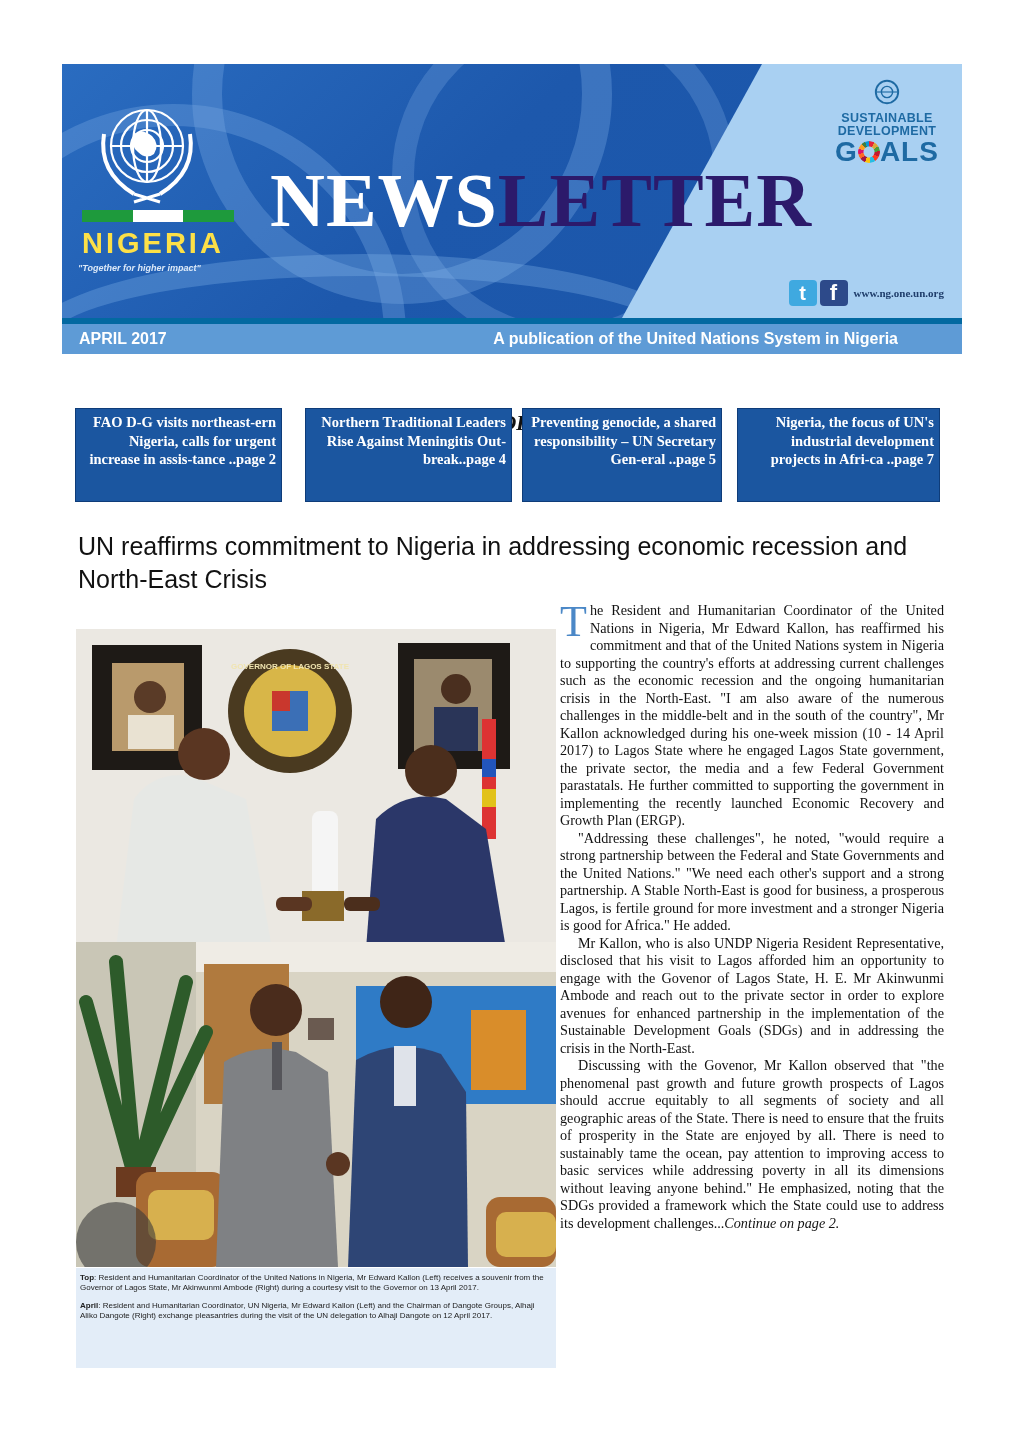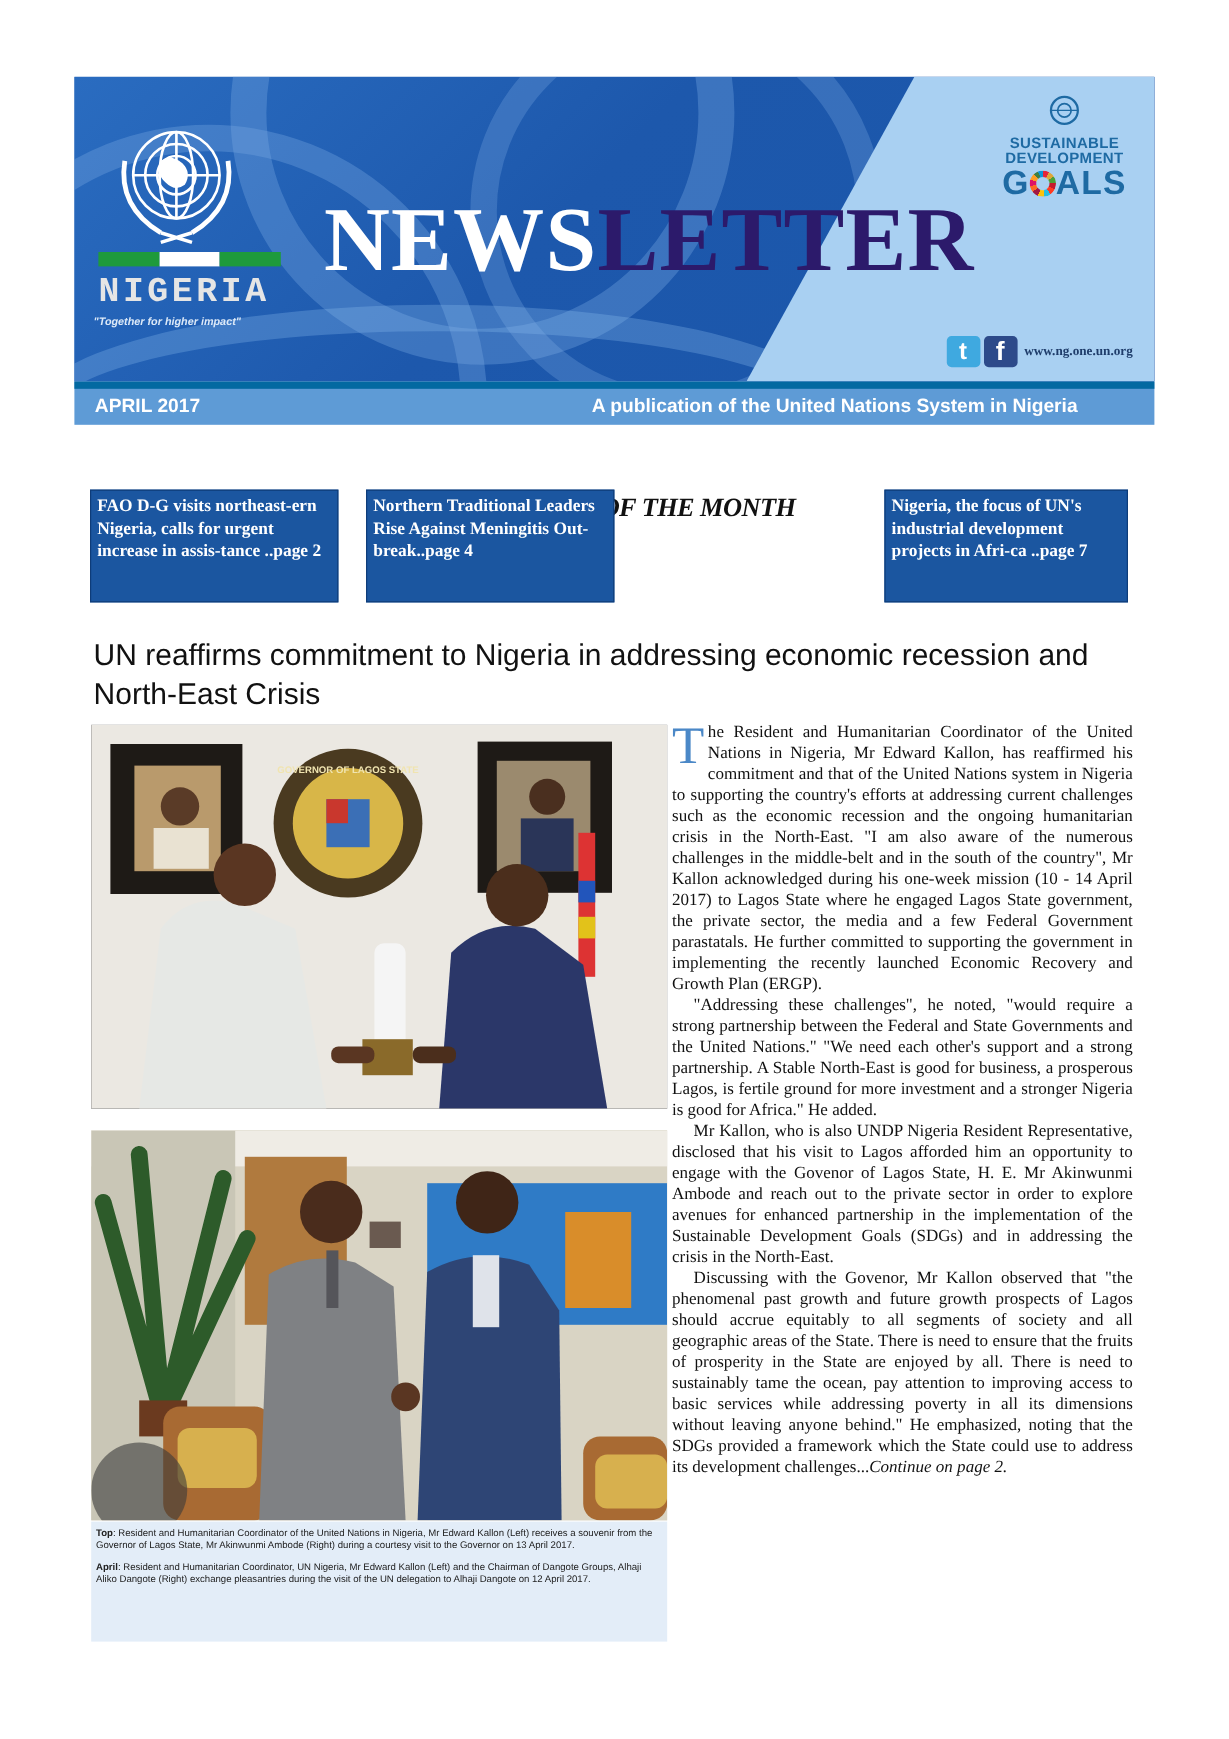--- a/index.html
+++ b/index.html
@@ -13,21 +13,21 @@
   .banner .swirl { position:absolute; border-radius:50%; border:22px solid rgba(120,170,225,0.35); }
   .sw1 { left:-120px; top:40px; width:420px; height:420px; }
   .sw2 { left:130px; top:-180px; width:360px; height:360px; border-width:30px !important; }
   .sw3 { left:330px; top:-60px; width:300px; height:300px; border-color:rgba(140,185,235,0.25) !important; }
   .sw4 { left:-40px; top:190px; width:640px; height:140px; border-color:rgba(140,190,240,0.3) !important; }
 
   .un-emblem { position:absolute; left:20px; top:30px; width:130px; height:120px; }
   .flag-bar { position:absolute; left:20px; top:146px; width:152px; height:12px; display:flex; }
   .flag-bar span { flex:1; }
   .flag-bar .g { background:#1e9a3c; } .flag-bar .w { background:#ffffff; }
-  .nigeria-word { position:absolute; left:20px; top:163px; color:#e5e5e5; font-family:Liberation Mono, monospace; font-weight:bold; font-size:29px; letter-spacing:3px; }
+  .nigeria-word { position:absolute; left:20px; top:163px; color:#fde047; font-family:Liberation Sans, sans-serif; font-weight:bold; font-size:29px; letter-spacing:3px; }
   .tagline { position:absolute; left:16px; top:199px; color:#dce9f8; font-family:"Liberation Sans",sans-serif; font-style:italic; font-weight:bold; font-size:9px; }
 
   .title-news { position:absolute; left:208px; top:98px; font-family:"Liberation Serif",serif; font-weight:bold; font-size:76px; letter-spacing:1px; color:#ffffff; line-height:1; }
   .title-letter { color:#2c1a6b; }
 
   .sdg { position:absolute; right:20px; top:14px; width:110px; text-align:center; font-family:"Liberation Sans",sans-serif; font-weight:bold; color:#1e6aa3; }
   .sdg .un-mini { width:28px; height:28px; margin:0 auto 2px; }
   .sdg .l1, .sdg .l2 { font-size:12.5px; line-height:13px; letter-spacing:0.3px; }
   .sdg .l3 { font-size:28px; line-height:28px; letter-spacing:1px; }
   .sdg .ring { display:inline-block; width:22px; height:22px; border-radius:50%; vertical-align:-2px;
@@ -38,26 +38,26 @@
   .tw-icon { width:28px; height:26px; background:#3fa9e0; border-radius:4px; color:#fff; font-family:"Liberation Sans",sans-serif; font-weight:bold; font-size:20px; display:flex; align-items:center; justify-content:center; }
   .fb-icon { width:28px; height:26px; background:#2d4a8a; border-radius:4px; color:#fff; font-family:"Liberation Sans",sans-serif; font-weight:bold; font-size:22px; display:flex; align-items:center; justify-content:center; }
   .site-url { font-family:Liberation Serif, serif; font-weight:bold; font-size:11px; color:#1f3d6b; margin-left:3px; }
 
   
   .strip { position:absolute; left:62px; top:318px; width:900px; height:36px; background:#5e9bd6; border-top:6px solid #0369a1; display:flex; align-items:center; justify-content:space-between; box-sizing:border-box; padding:0 64px 0 17px; color:#fff; font-family:"Liberation Sans",sans-serif; font-weight:bold; font-size:16px; }
 
   .highlights-title { position:absolute; left:0; width:1024px; top:370px; text-align:center; font-family:"Liberation Serif",serif; font-style:italic; font-weight:bold; font-size:22px; color:#111; letter-spacing:-0.5px;margin-top:40px; }
 
   .hl-row { position:absolute; left:75px; top:408px; width:865px; height:94px; }
-  .hl-box { position:absolute; top:0; width:207px; height:94px; background:#1b56a0; border:1px solid #0e3c79; box-sizing:border-box; padding:4px 5px; color:#fff; font-family:"Liberation Serif",serif; font-weight:bold; font-size:14.5px; line-height:18.5px; }
+  .hl-box { position:absolute; top:0; width:207px; height:94px; background:#1b56a0; border:1px solid #0e3c79; box-sizing:border-box; padding:4px 5px; color:#fff; font-family:"Liberation Serif",serif; font-weight:bold; font-size:14.5px; line-height:18.5px;text-align:right; }
 
   .headline { position:absolute; left:78px; top:530px; width:830px; font-family:"Liberation Sans",sans-serif; font-size:25px; line-height:33px; color:#111; }
 
   .photo { position:absolute; left:76px; width:480px; overflow:hidden; }
-  .photo1 { top:604px; height:320px; background:#737373; }
+  .photo1 { top:629px; height:320px; background:#bef264; }
   .photo2 { top:942px; height:325px; background:#d7d2c2; }
 
   .caption { position:absolute; left:76px; top:1268px; width:480px; height:100px; background:#e3edf8; box-sizing:border-box; padding:5px 4px; font-family:"Liberation Sans",sans-serif; font-size:8px; line-height:10px; color:#222; }
   .caption p { margin:0 0 8px 0; }
   .caption b { font-weight:bold; }
 
   .article { position:absolute; left:560px; top:602px; width:384px; font-family:"Liberation Serif",serif; font-size:14.2px; line-height:17.5px; color:#111; text-align:justify; hyphens:auto; }
   .article p { margin:0; text-indent:18px; }
   .article p.first { text-indent:0; }
   .dropcap { float:left; font-size:44px; line-height:36px; color:#4b88c7; margin:2px 3px 0 0; font-family:"Liberation Serif",serif; }
@@ -118,20 +118,21 @@
 
 <div class="strip">
   <span>APRIL 2017</span>
   <span>A publication of the United Nations System in Nigeria</span>
 </div>
 
 <div class="highlights-title">HIGHLIGHTS OF THE MONTH</div>
 <div class="hl-row">
   <div class="hl-box" style="left:0">FAO D-G visits northeast-ern Nigeria, calls for urgent increase in assis-tance ..page 2</div>
   <div class="hl-box" style="left:230px">Northern Traditional Leaders Rise Against Meningitis Out-break..page 4</div>
+  <div class="hl-box" style="left:447px; width:200px">Preventing genocide, a shared responsibility – UN Secretary Gen-eral ..page 5</div>
   <div class="hl-box" style="left:662px; width:203px">Nigeria, the focus of UN's industrial development projects in Afri-ca ..page 7</div>
 </div>
 
 <div class="headline">UN reaffirms commitment to Nigeria in addressing economic recession and North-East Crisis</div>
 
 <div class="photo photo1">
   <svg width="480" height="320" viewBox="0 0 480 320">
     <rect width="480" height="320" fill="#ebe8e2"></rect>
     <rect x="16" y="16" width="110" height="125" fill="#1e1a16"></rect>
     <rect x="36" y="34" width="72" height="88" fill="#b99a6c"></rect>

